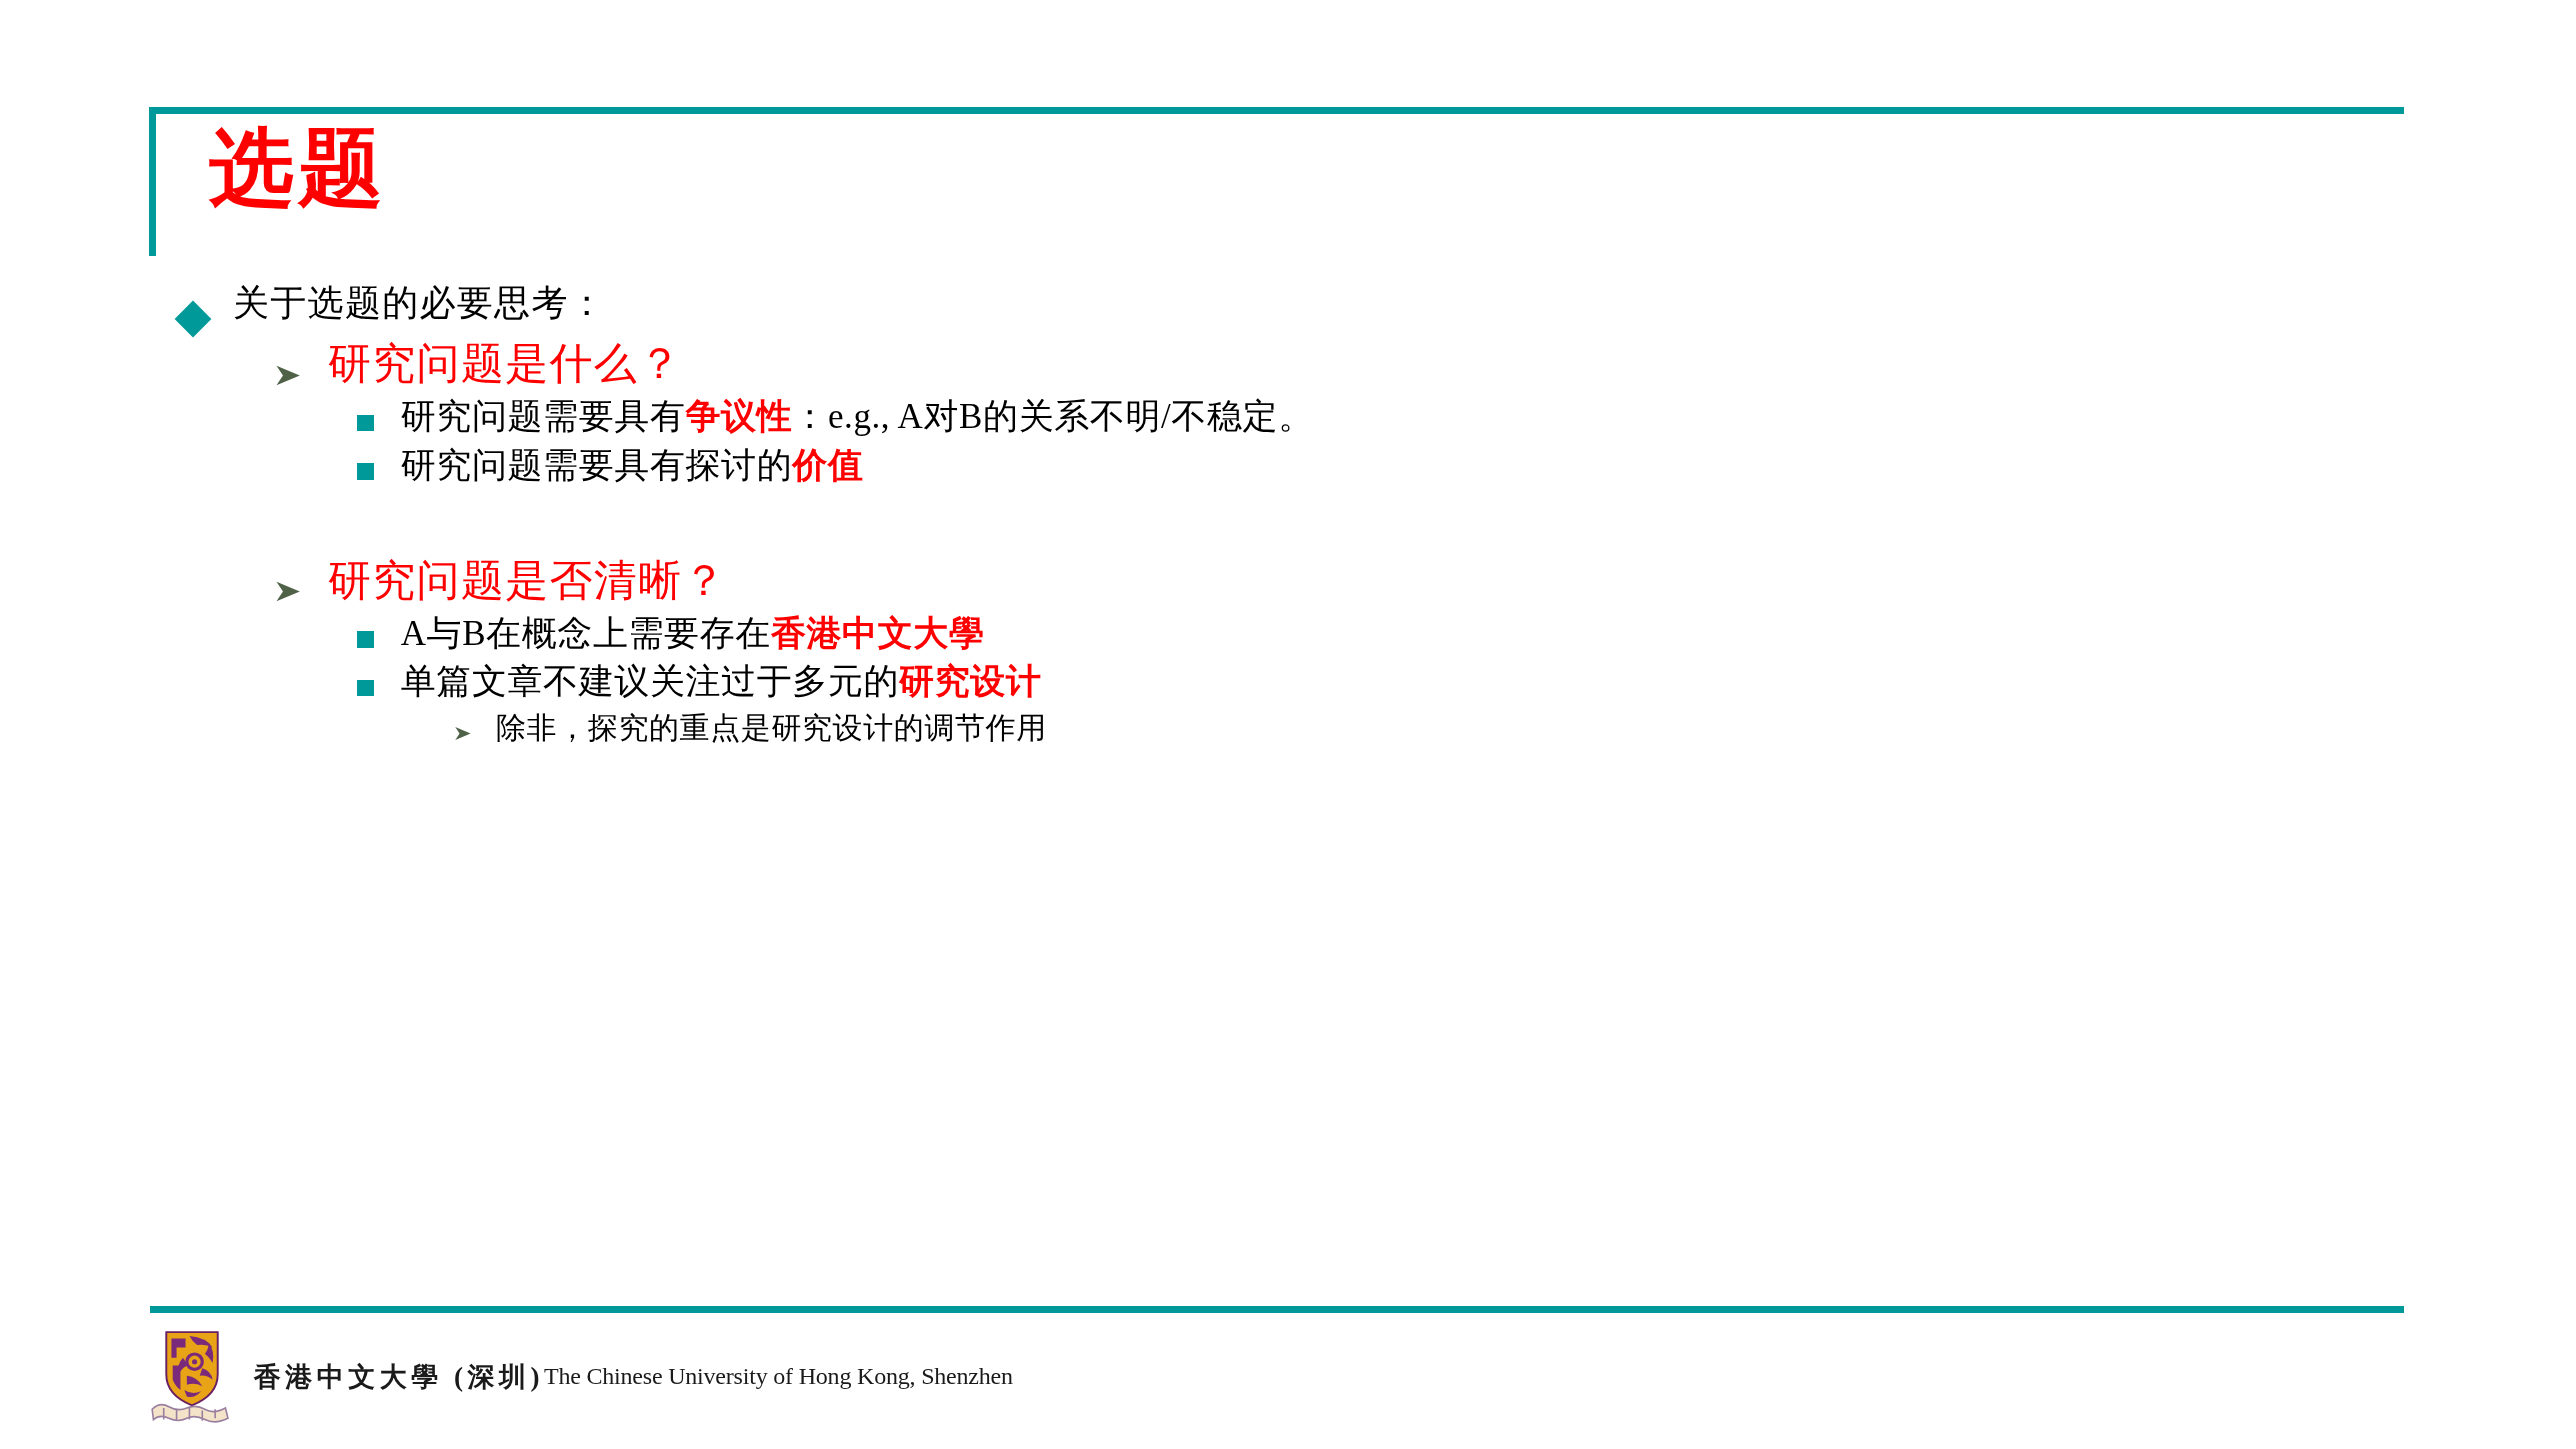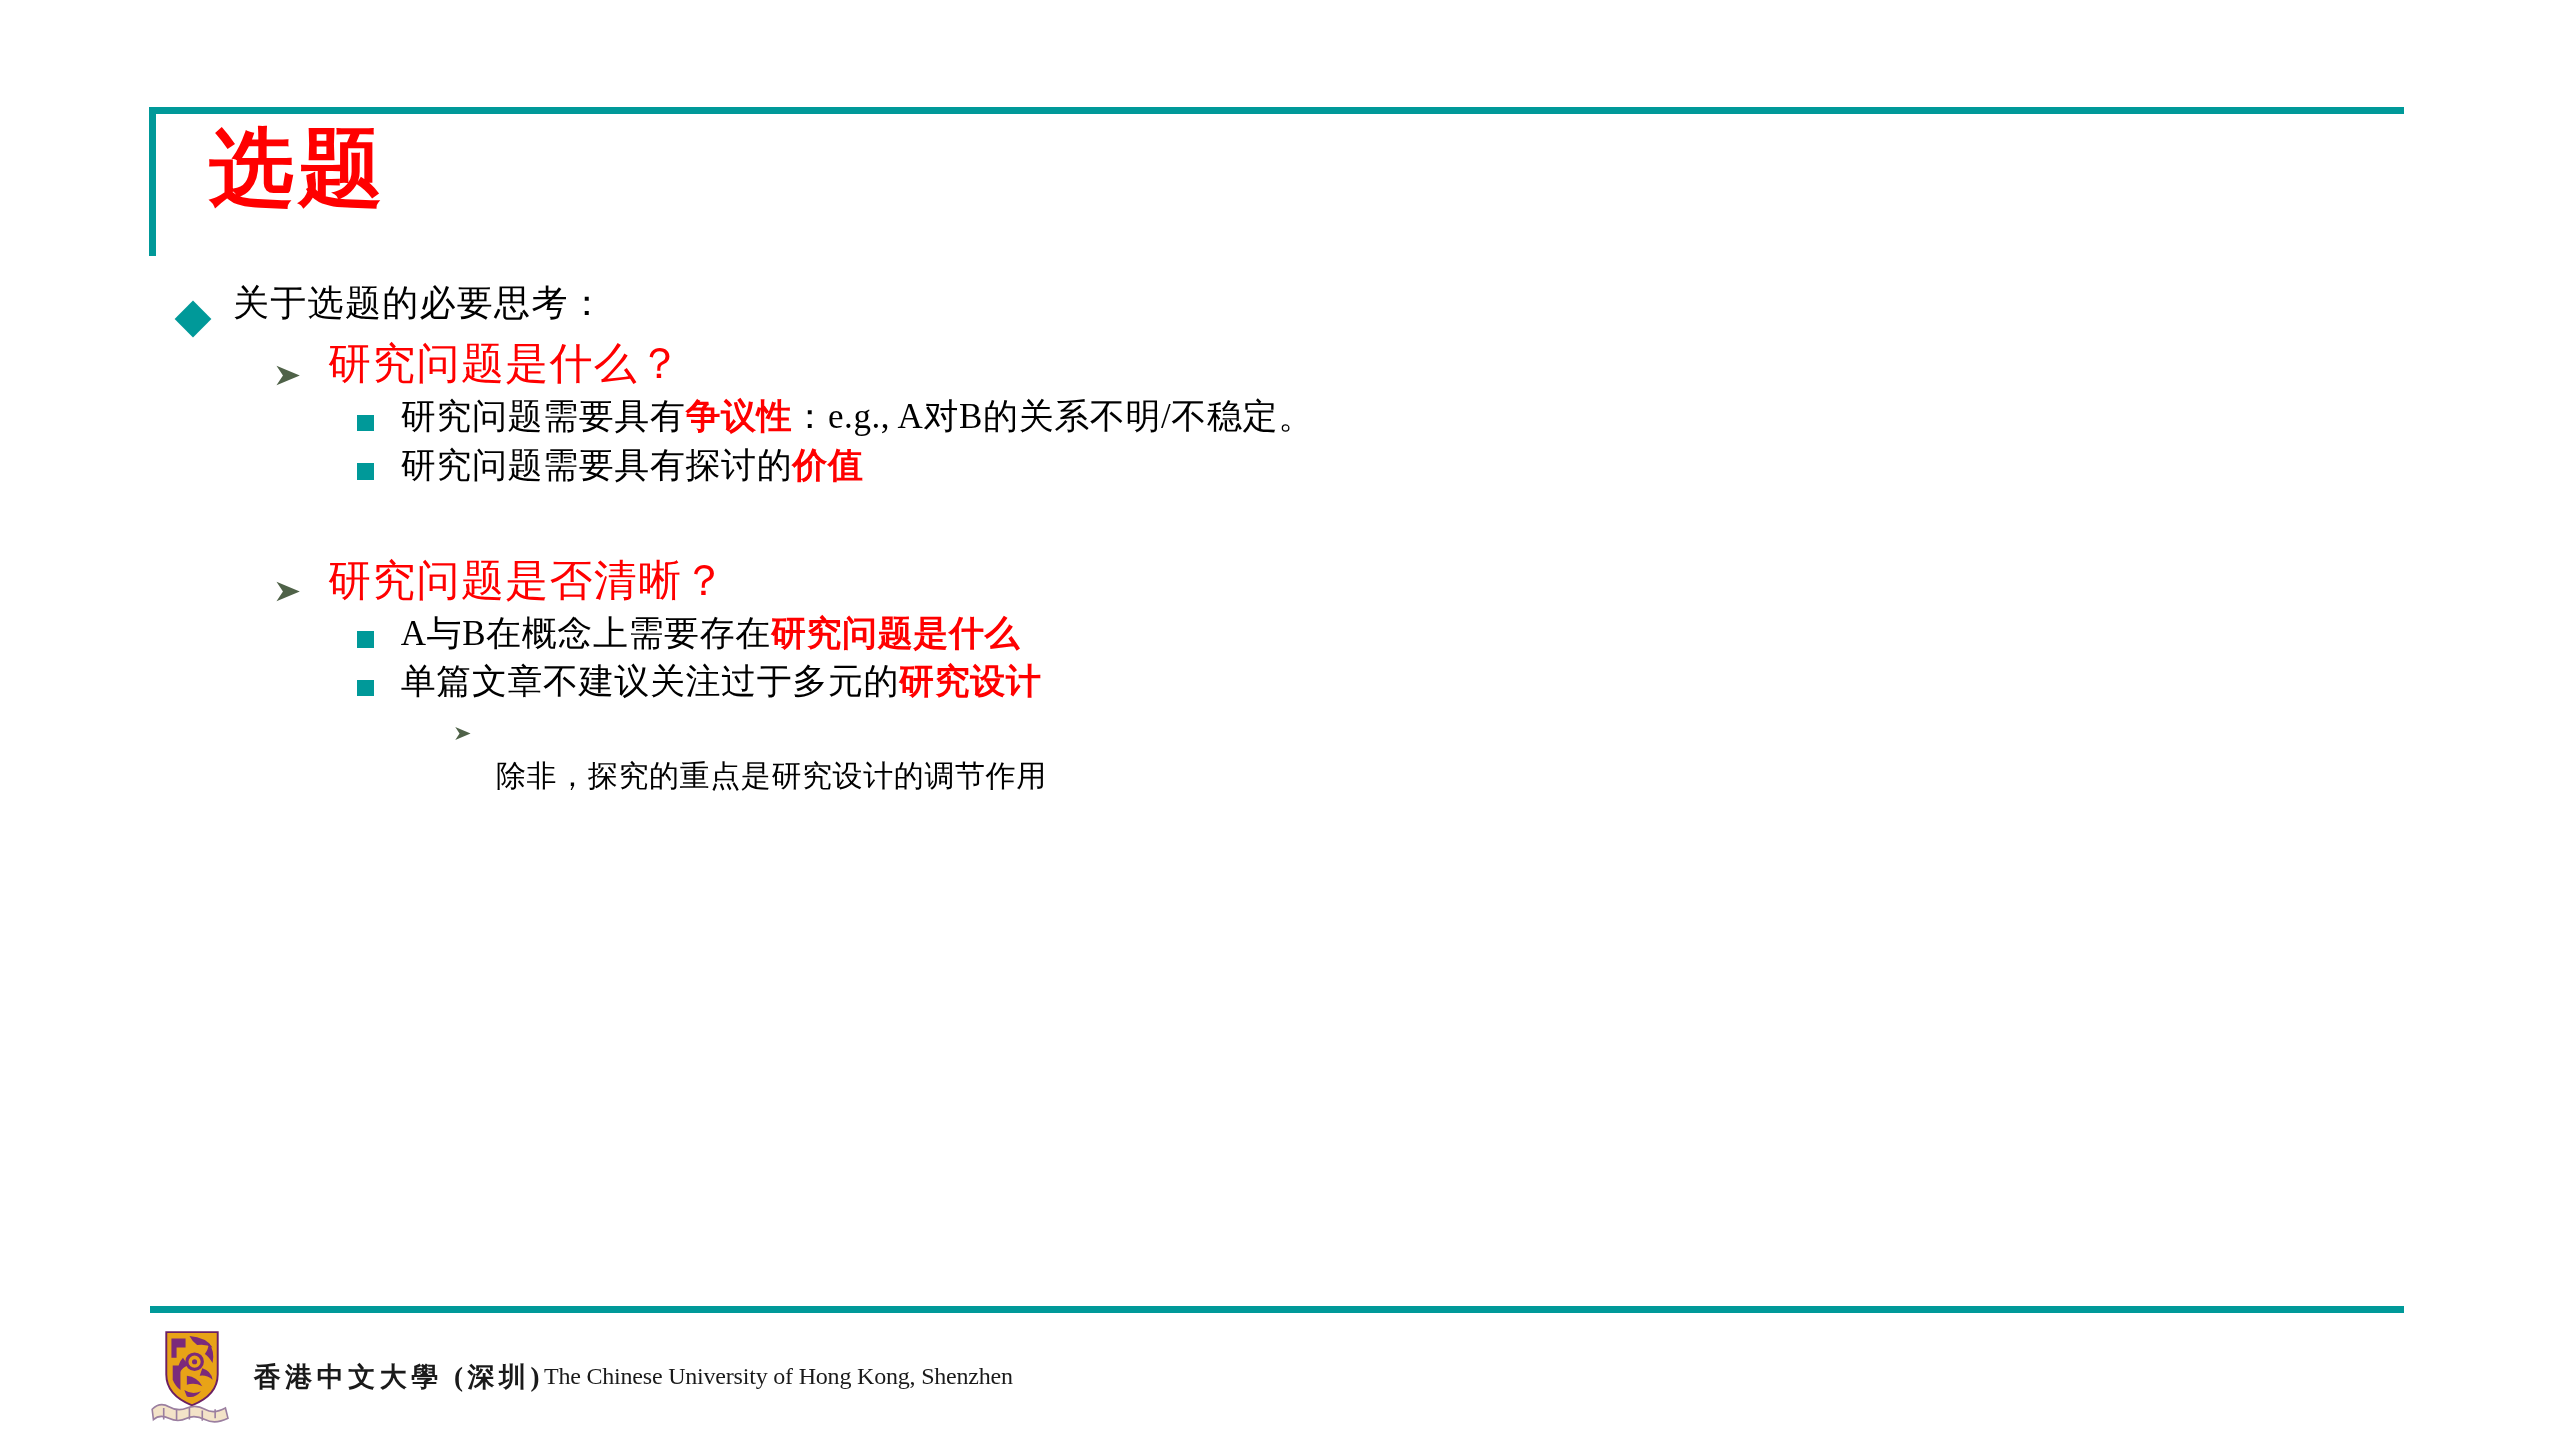--- a/index.html
+++ b/index.html
@@ -147,21 +147,20 @@
     width: 23px;
     height: 23px;
     margin-top: 13px;
     margin-right: 22px;
   }
   .lvl4 .bullet svg { display: block; }
   .lvl4 .row-text {
     font-size: 30px;
     line-height: 1.26;
     letter-spacing: 0.6px;
-    margin-top: 48px;
   }
 
   .spacer-row { height: 62px; }
 
   
   #footer-rule {
     position: absolute;
     left: 150px;
     top: 1306px;
     width: 2254px;
@@ -238,21 +237,21 @@
     <span class="bullet">
       <svg width="35" height="35" viewBox="0 0 54 54" aria-hidden="true">
         <path d="M10 12 L46 27 L10 42 L20 27 Z" fill="#4F6248"></path>
       </svg>
     </span>
     <span class="row-text allred">研究问题是否清晰？</span>
   </div>
 
   <div class="row lvl3">
     <span class="bullet"></span>
-    <span class="row-text"><span>A与B在概念上需要存在</span><span class="hl">研究问题是什么</span></span>
+    <span class="row-text"><span>A与B在概念上需要存在</span><span class="hl">香港中文大學</span></span>
   </div>
 
   <div class="row lvl3">
     <span class="bullet"></span>
     <span class="row-text"><span>单篇文章不建议关注过于多元的</span><span class="hl">研究设计</span></span>
   </div>
 
   <div class="row lvl4">
     <span class="bullet">
       <svg width="23" height="23" viewBox="0 0 54 54" aria-hidden="true">

